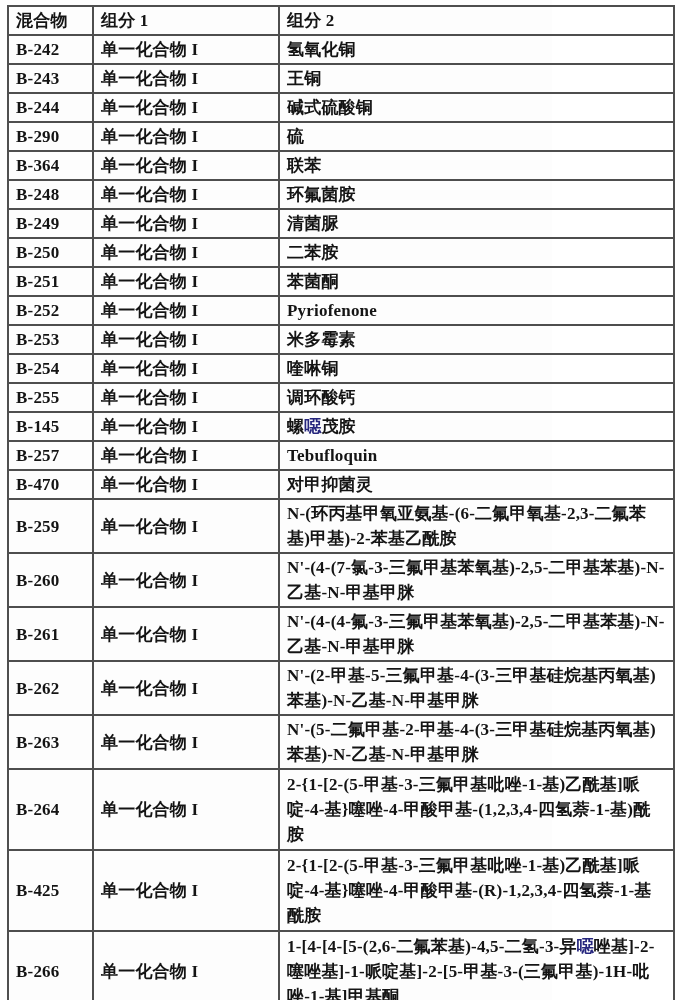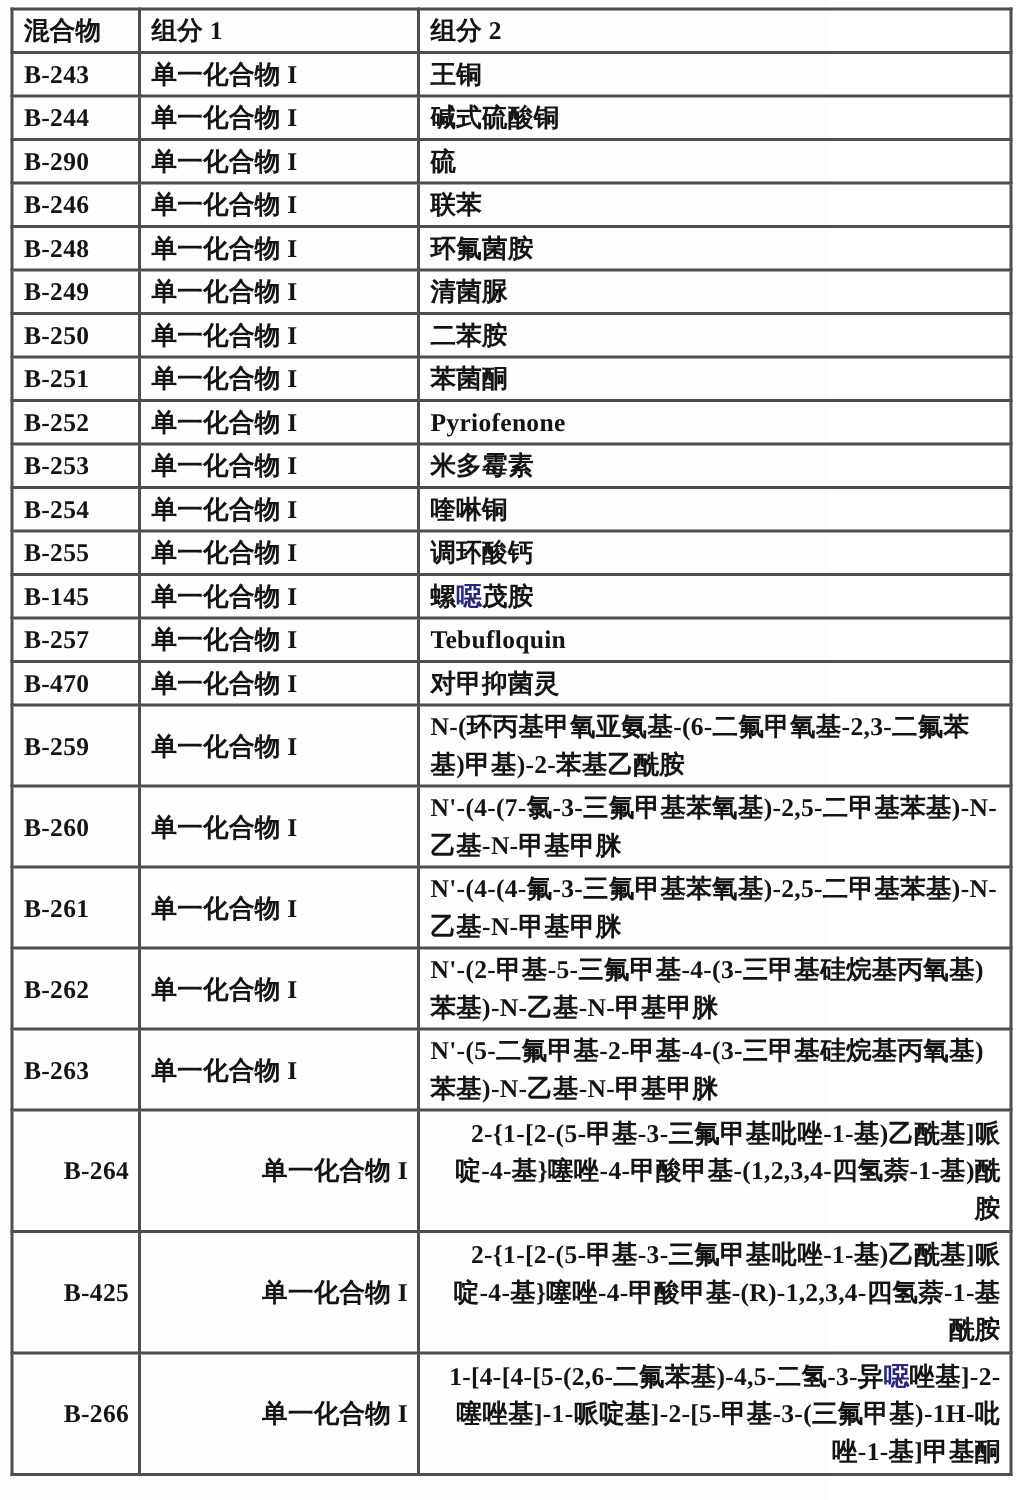--- a/index.html
+++ b/index.html
@@ -40,21 +40,21 @@
     overflow: hidden;
   }
   table.patent-table th {
     font-weight: bold;
   }
   col.c-id   { width: 85px; }
   col.c-one  { width: 186px; }
   col.c-two  { width: 395px; }
   tr.r1 td, tr.rh th { height: 24px; }
   tr.r2 td { height: 50px; }
-  tr.r3 td { height: 77px; text-align: right; }
+  tr.r3 td { height: 77px; }
   td.chem { vertical-align: middle; }
   .special-char { color: #26267e; }
 </style>
 </head>
 <body>
 
 <div class="page">
   <table class="patent-table">
     <colgroup>
       <col class="c-id">
@@ -63,36 +63,41 @@
     </colgroup>
     <thead>
       <tr class="rh">
         <th>混合物</th>
         <th>组分 1</th>
         <th>组分 2</th>
       </tr>
     </thead>
     <tbody>
       <tr class="r1">
+        <td>B-242</td>
+        <td>单一化合物 I</td>
+        <td class="chem">氢氧化铜</td>
+      </tr>
+      <tr class="r1">
         <td>B-243</td>
         <td>单一化合物 I</td>
         <td class="chem">王铜</td>
       </tr>
       <tr class="r1">
         <td>B-244</td>
         <td>单一化合物 I</td>
         <td class="chem">碱式硫酸铜</td>
       </tr>
       <tr class="r1">
         <td>B-290</td>
         <td>单一化合物 I</td>
         <td class="chem">硫</td>
       </tr>
       <tr class="r1">
-        <td>B-246</td>
+        <td>B-364</td>
         <td>单一化合物 I</td>
         <td class="chem">联苯</td>
       </tr>
       <tr class="r1">
         <td>B-248</td>
         <td>单一化合物 I</td>
         <td class="chem">环氟菌胺</td>
       </tr>
       <tr class="r1">
         <td>B-249</td>

